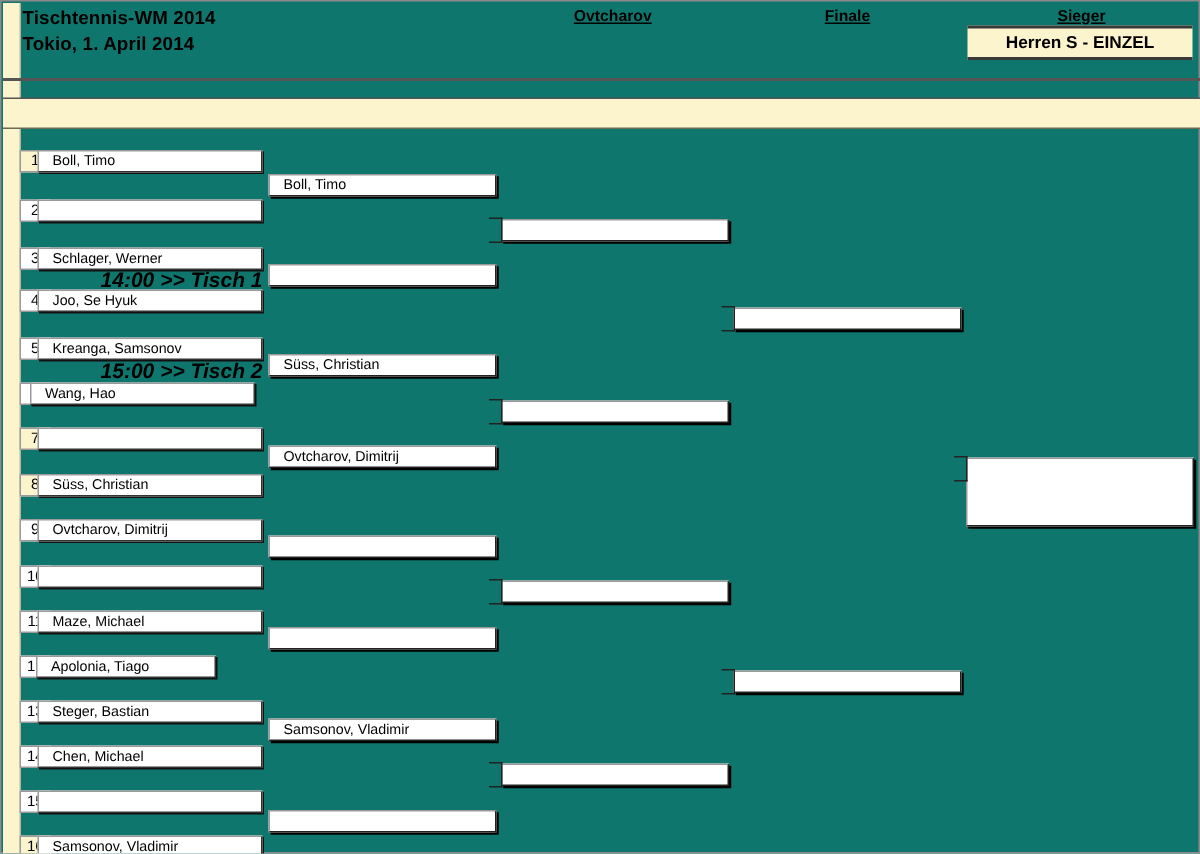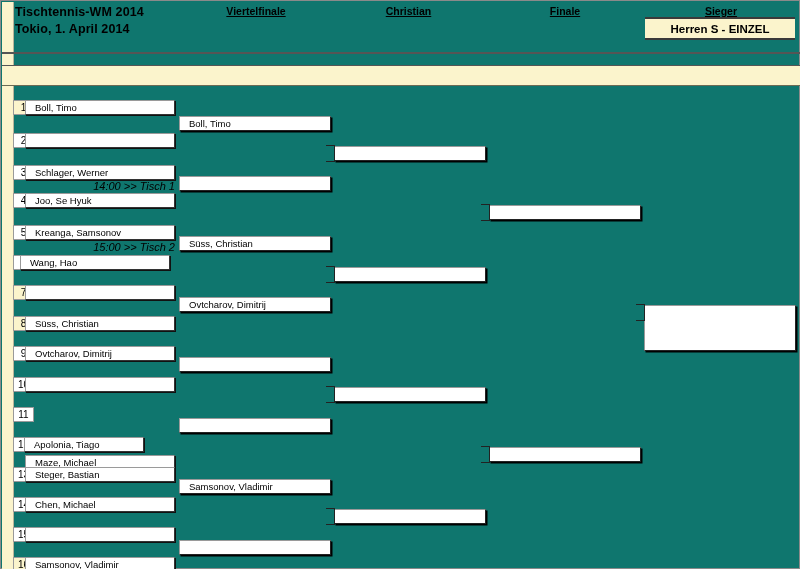--- a/index.html
+++ b/index.html
@@ -78,22 +78,22 @@
     box-shadow:1px 1px 0 0 #111;
     display:flex;align-items:center;
     font-size:9.5px;color:#000;
     padding-left:9px;white-space:nowrap;overflow:hidden;
   }
 
   
   .match-note{
     position:absolute;height:13px;
     display:flex;align-items:center;justify-content:flex-end;
-    font-size:11px;font-style:italic;color:#000;
-    padding-right:3px;white-space:nowrap;
+    font-size:14px;font-style:italic;color:#000;
+    padding-right:3px;white-space:nowrap;font-weight:bold;
   }
 
   
   .adv{
     position:absolute;height:15px;box-sizing:border-box;
     background:#ffffff;
     border:1px solid #9a9a9a;
     border-right-color:#222;border-bottom-color:#222;
     box-shadow:1.5px 1.5px 0 0 #000;
     display:flex;align-items:center;
@@ -120,22 +120,21 @@
     <div class="title-line">Tischtennis-WM 2014</div>
     <div class="title-line">Tokio, 1. April 2014</div>
   </div>
 
   <div class="event-badge">Herren S - EINZEL</div>
 
   <div class="rule-top"></div>
   <div class="rule-mid"></div>
 
   <div class="round-band"></div>
-  <div class="round-head" style="left:180px;width:150px;">Viertelfinale</div>
-  <div class="round-head" style="left:335px;width:145px;">Christian</div>
+  <div class="round-head" style="left:335px;width:145px;">Ovtcharov</div>
   <div class="round-head" style="left:490px;width:148px;">Finale</div>
   <div class="round-head" style="left:645px;width:150px;">Sieger</div>
 
   <div class="bracket">
 
     <div class="seed seeded" style="left:12px;top:15px;">1</div>
     <div class="slot" style="left:24px;top:15px;width:150px;">Boll, Timo</div>
 
     <div class="seed" style="left:12px;top:48px;">2</div>
     <div class="slot" style="left:24px;top:48px;width:150px;"></div>
@@ -162,21 +161,21 @@
     <div class="seed seeded" style="left:12px;top:231px;">8</div>
     <div class="slot" style="left:24px;top:231px;width:150px;">Süss, Christian</div>
 
     <div class="seed" style="left:12px;top:261px;">9</div>
     <div class="slot" style="left:24px;top:261px;width:150px;">Ovtcharov, Dimitrij</div>
 
     <div class="seed" style="left:12px;top:292px;">10</div>
     <div class="slot" style="left:24px;top:292px;width:150px;"></div>
 
     <div class="seed" style="left:12px;top:322px;">11</div>
-    <div class="slot" style="left:24px;top:322px;width:150px;margin-top:48px;">Maze, Michael</div>
+    <div class="slot" style="left:24px;top:322px;width:150px;">Maze, Michael</div>
 
     <div class="seed" style="left:12px;top:352px;">12</div>
     <div class="slot" style="left:23px;top:352px;width:120px;">Apolonia, Tiago</div>
 
     <div class="seed" style="left:12px;top:382px;">13</div>
     <div class="slot" style="left:24px;top:382px;width:150px;">Steger, Bastian</div>
 
     <div class="seed" style="left:12px;top:412px;">14</div>
     <div class="slot" style="left:24px;top:412px;width:150px;">Chen, Michael</div>
 

